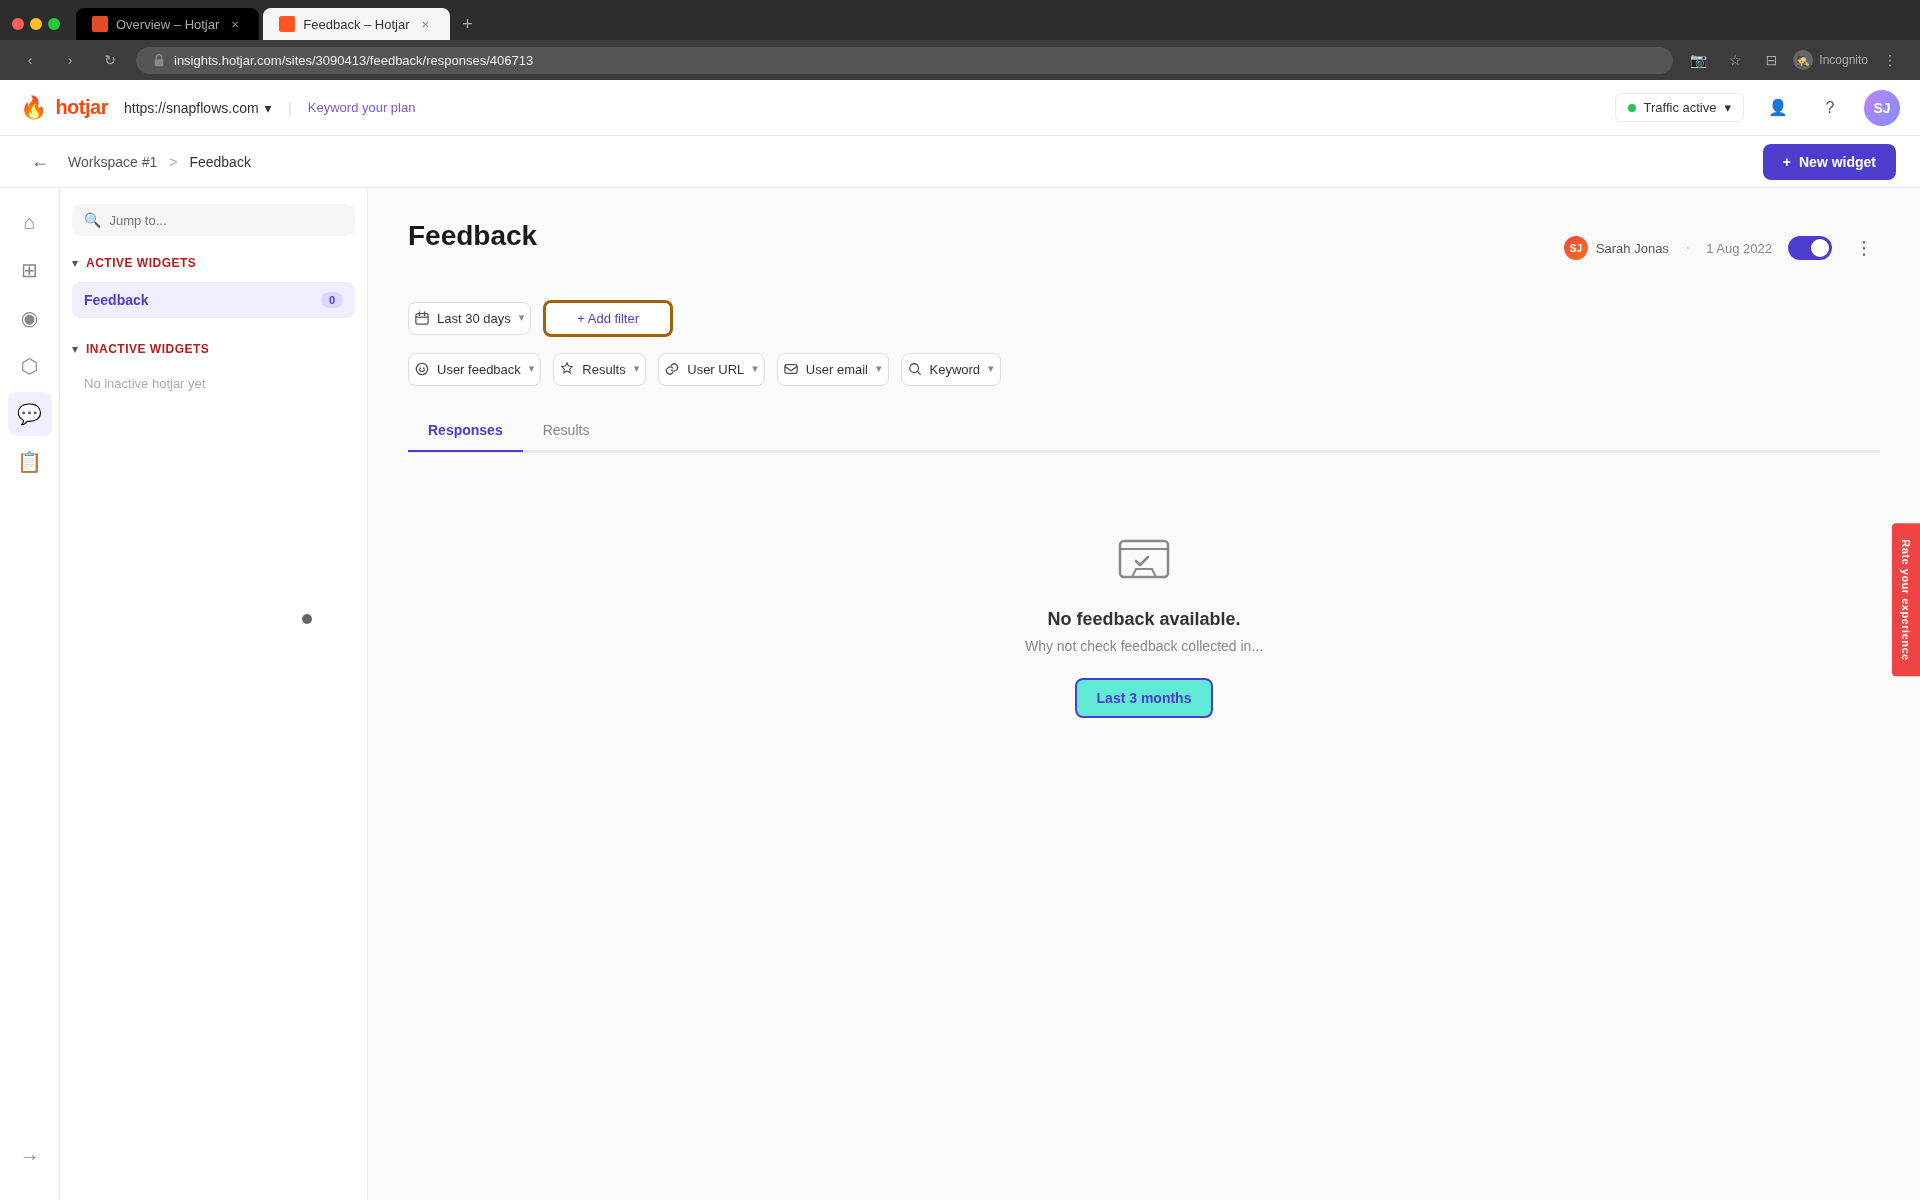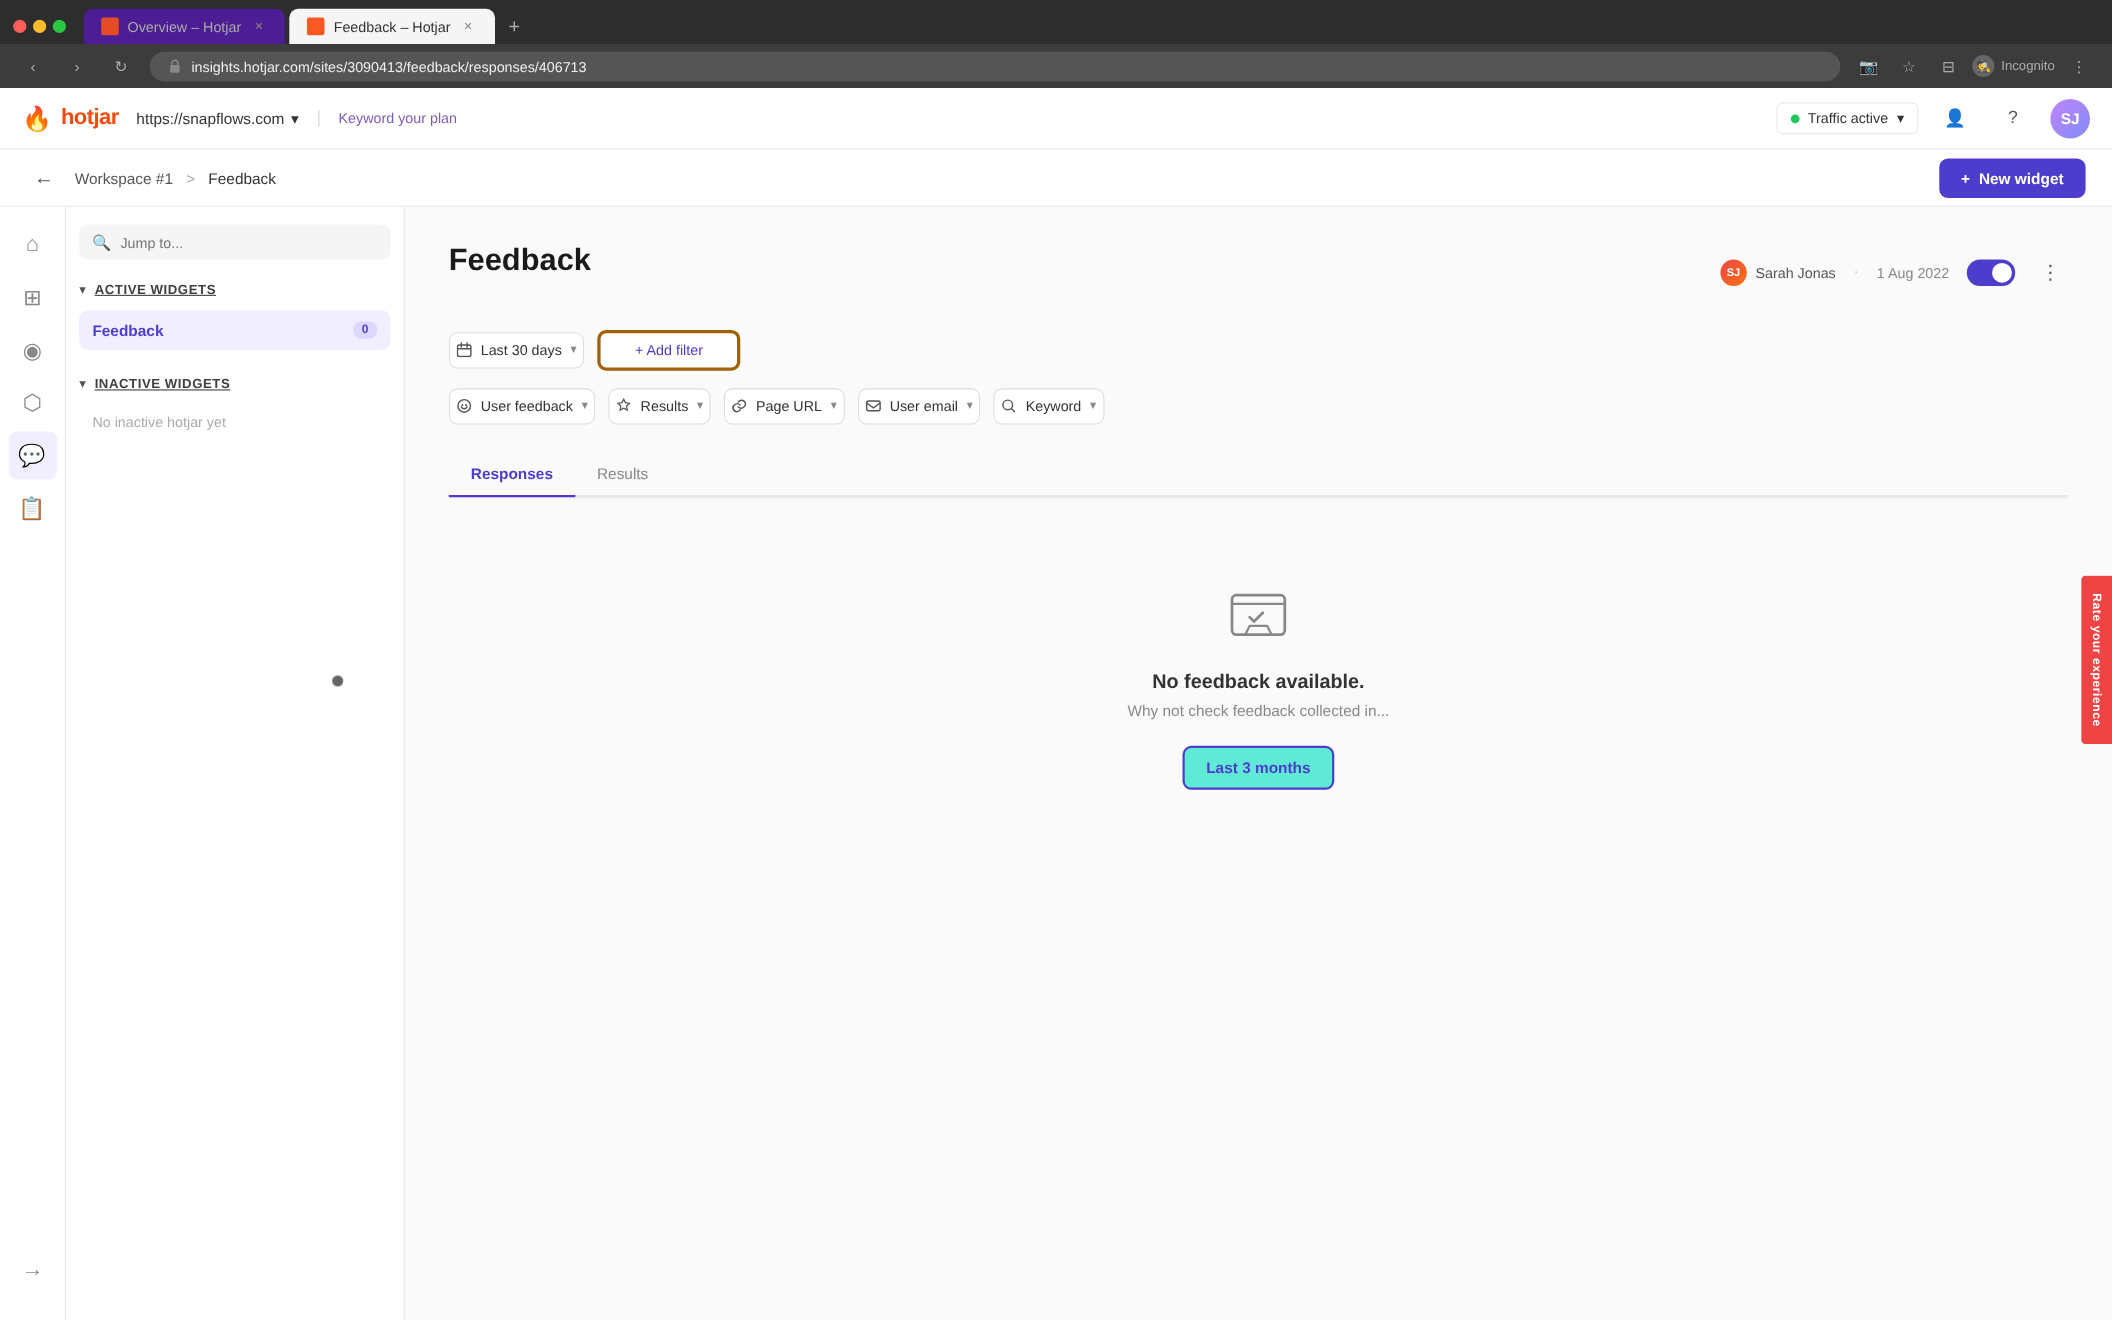--- a/index.html
+++ b/index.html
@@ -2,21 +2,21 @@
 <html><head>
   <meta charset="utf-8">
   <style>
     * { box-sizing: border-box; margin: 0; padding: 0; }
     body { font-family: -apple-system, BlinkMacSystemFont, 'Segoe UI', sans-serif; background: #f5f5f5; overflow: hidden; }
 
     
     .browser-chrome { background: #3c3c3c; width: 1920px; }
     .browser-tab-bar { display: flex; align-items: center; padding: 8px 12px 0; background: #2d2d2d; gap: 4px; }
     .browser-tab { display: flex; align-items: center; gap: 8px; padding: 8px 16px; border-radius: 8px 8px 0 0; font-size: 13px; cursor: pointer; min-width: 180px; max-width: 240px; }
-    .browser-tab.inactive { background: #4c1d95; color: #aaa; }
+    .browser-tab.inactive { background: #000000; color: #aaa; }
     .browser-tab.active { background: #f5f5f5; color: #333; }
     .tab-favicon { width: 16px; height: 16px; border-radius: 2px; flex-shrink: 0; }
     .tab-favicon.red { background: #e34c26; }
     .tab-favicon.orange { background: #ff5722; }
     .tab-close { margin-left: auto; width: 16px; height: 16px; border-radius: 50%; display: flex; align-items: center; justify-content: center; font-size: 10px; color: #888; cursor: pointer; }
     .tab-new { width: 28px; height: 28px; display: flex; align-items: center; justify-content: center; color: #aaa; cursor: pointer; font-size: 18px; }
     .traffic-lights { display: flex; gap: 6px; margin-right: 12px; }
     .traffic-light { width: 12px; height: 12px; border-radius: 50%; }
     .tl-red { background: #ff5f57; }
     .tl-yellow { background: #febc2e; }
@@ -68,21 +68,21 @@
     .nav-bottom { display: flex; flex-direction: column; align-items: center; gap: 4px; padding-bottom: 12px; }
 
     
     .widget-panel { flex: 1; display: flex; flex-direction: column; padding: 16px 12px; }
     .search-box { display: flex; align-items: center; gap: 8px; background: #f5f5f5; border-radius: 8px; padding: 8px 12px; margin-bottom: 20px; }
     .search-box input { border: none; background: transparent; outline: none; font-size: 13px; color: #555; width: 100%; }
     .search-icon { color: #aaa; font-size: 14px; }
 
     .section-header { display: flex; align-items: center; gap: 8px; margin-bottom: 12px; cursor: pointer; }
     .section-chevron { color: #555; font-size: 12px; }
-    .section-title { font-size: 12px; font-weight: 600; color: #404040; text-transform: uppercase; letter-spacing: 0.5px; text-decoration: underline; }
+    .section-title { font-size: 12px; font-weight: 600; color: #b91c1c; text-transform: uppercase; letter-spacing: 0.5px; }
     .widget-item { display: flex; align-items: center; justify-content: space-between; padding: 10px 12px; border-radius: 8px; cursor: pointer; font-size: 14px; margin-bottom: 4px; }
     .widget-item.active { background: #f0eeff; color: #4c3dcc; font-weight: 600; }
     .widget-count { background: #e8e8e8; color: #666; font-size: 11px; font-weight: 600; padding: 2px 8px; border-radius: 10px; }
     .widget-item.active .widget-count { background: #ddd6fe; color: #4c3dcc; }
     .inactive-section { margin-top: 20px; }
     .no-inactive { font-size: 13px; color: #aaa; padding: 8px 12px; }
 
     
     .content-pane { flex: 1; background: #fafafa; padding: 32px 40px; overflow-y: auto; position: relative; }
     .page-title { font-size: 28px; font-weight: 700; color: #1a1a1a; margin-bottom: 24px; }
@@ -298,21 +298,21 @@
             <path d="M8 1l1.8 3.6L14 5.3l-3 2.9.7 4.1L8 10.3l-3.7 2 .7-4.1L2 5.3l4.2-.7z" stroke="#555" stroke-width="1.3"></path>
           </svg>
           <span>Results</span>
           <span class="filter-chevron">▾</span>
         </div>
         <div class="filter-btn">
           <svg viewBox="0 0 16 16" width="14" height="14" fill="none">
             <path d="M7 9a4 4 0 006 0l1-1a4 4 0 00-6-5l-1 1" stroke="#555" stroke-width="1.5" stroke-linecap="round"></path>
             <path d="M9 7a4 4 0 00-6 0L2 8a4 4 0 006 5l1-1" stroke="#555" stroke-width="1.5" stroke-linecap="round"></path>
           </svg>
-          <span>Page URL</span>
+          <span>User URL</span>
           <span class="filter-chevron">▾</span>
         </div>
         <div class="filter-btn">
           <svg viewBox="0 0 16 16" width="14" height="14" fill="none">
             <rect x="1" y="3" width="14" height="10" rx="2" stroke="#555" stroke-width="1.5"></rect>
             <path d="M1 5l7 5 7-5" stroke="#555" stroke-width="1.5"></path>
           </svg>
           <span>User email</span>
           <span class="filter-chevron">▾</span>
         </div>

